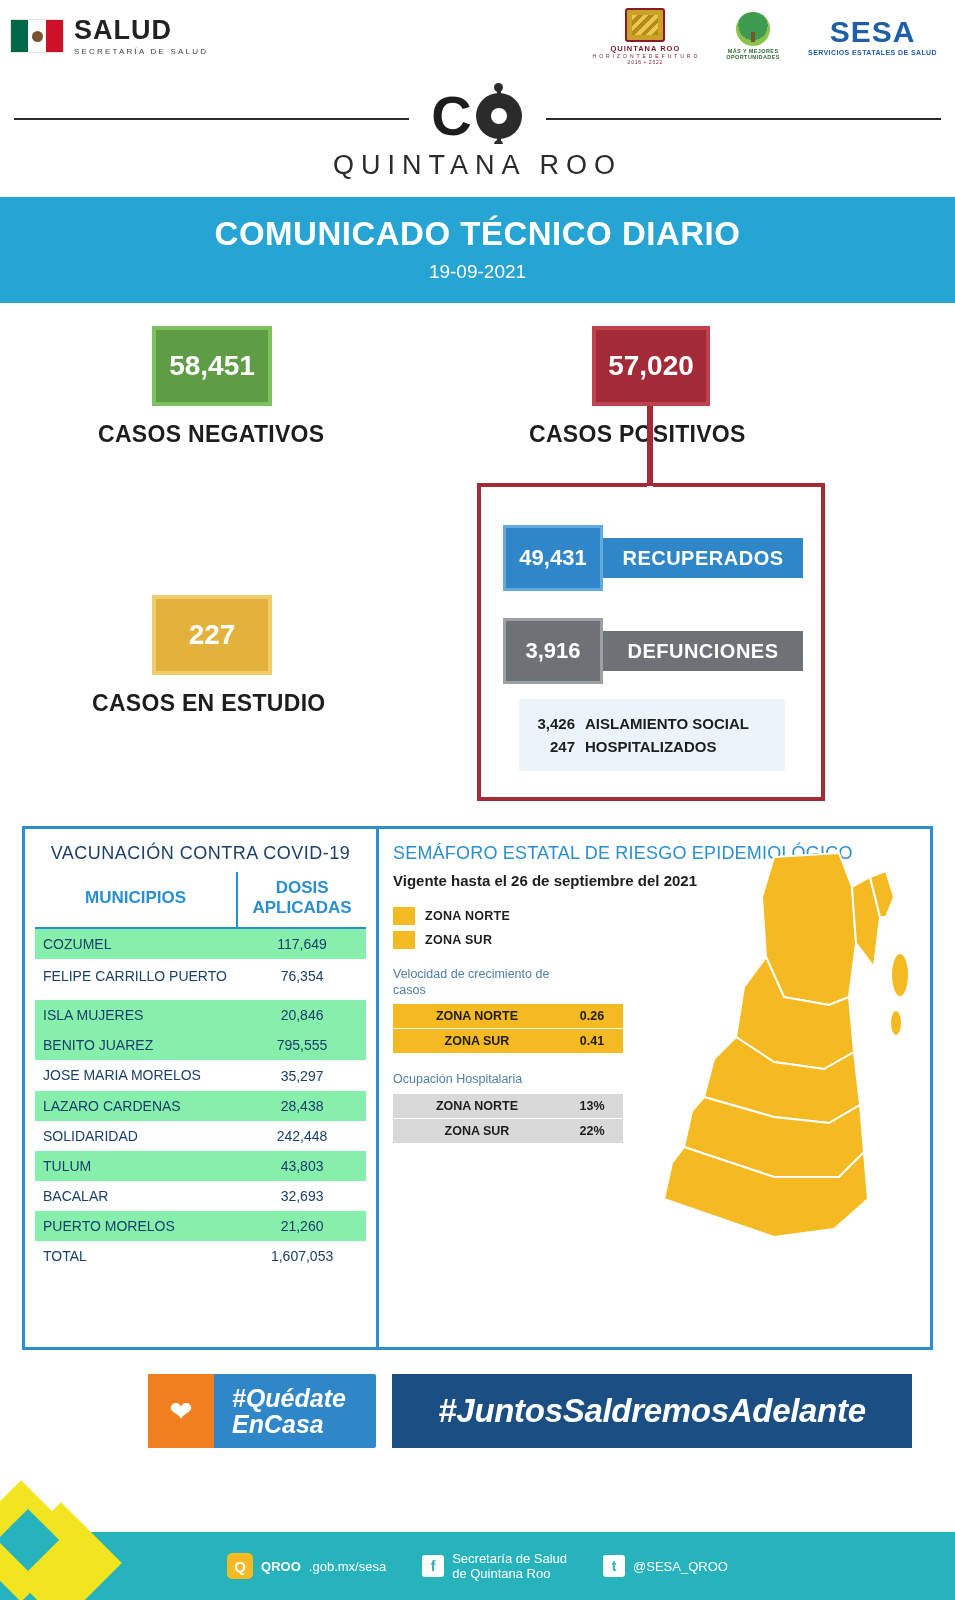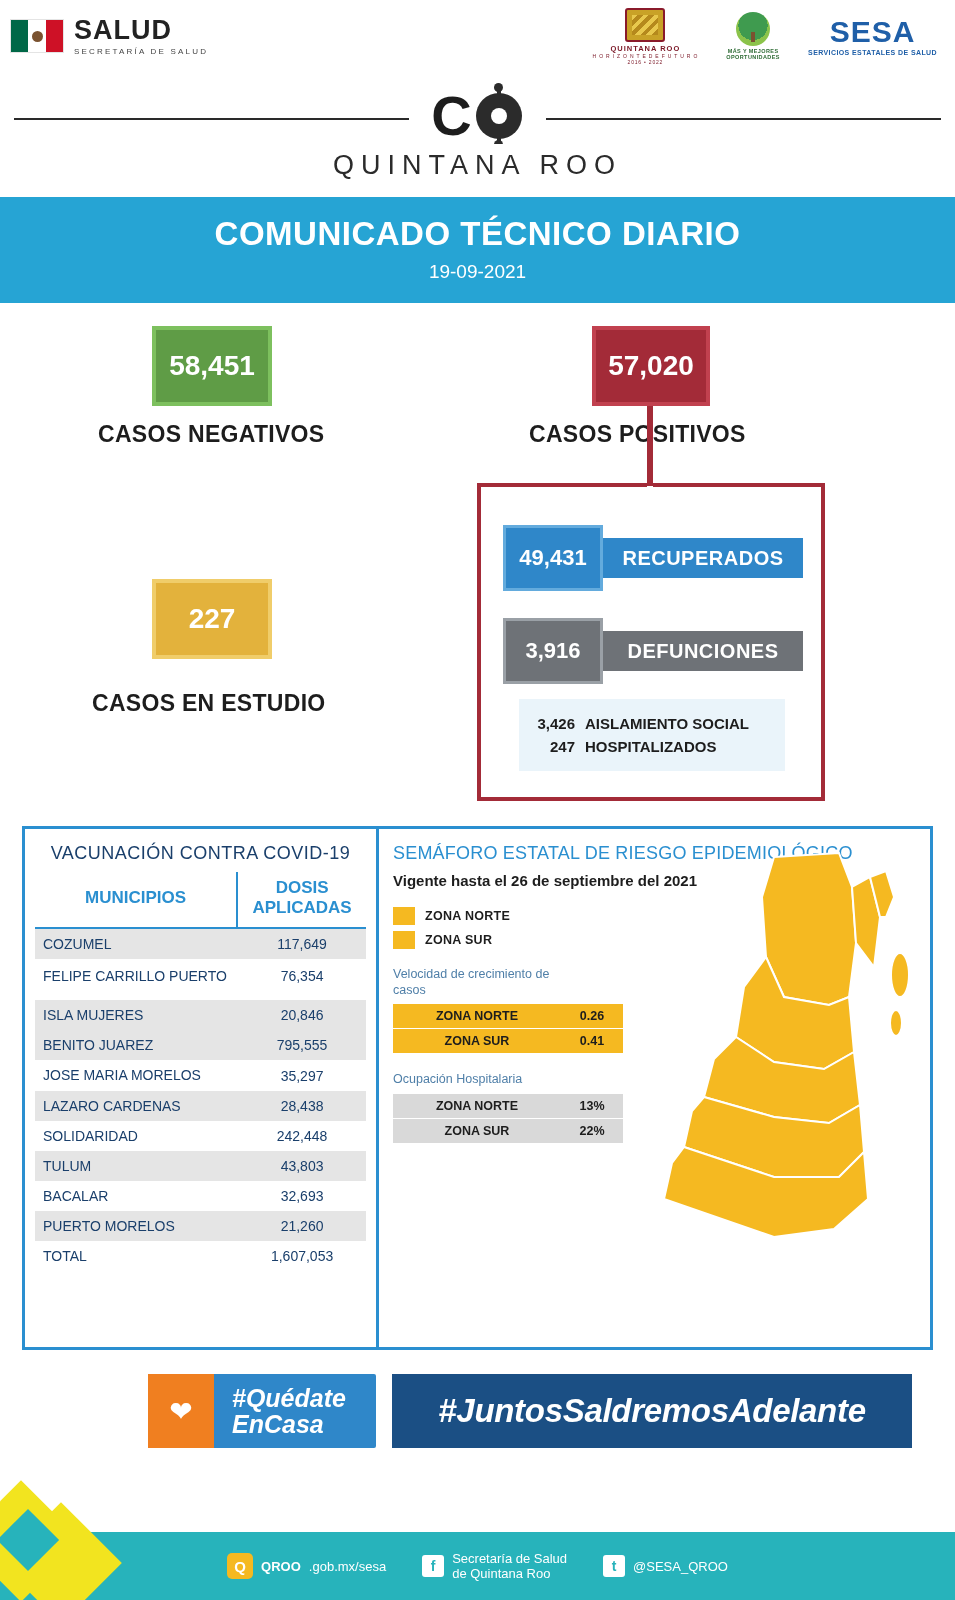--- a/index.html
+++ b/index.html
@@ -127,21 +127,21 @@
     display: flex; align-items: center; justify-content: center;
     color: #fff; font-size: 28px; font-weight: bold; text-align: center;
   }
   .stat-label {
     position: absolute; font-size: 23px; font-weight: bold; color: #1d1d1d; letter-spacing: .3px;
   }
   #neg-box { left: 152px; top: 23px; width: 120px; height: 80px; background:#5f9c46; border-color:#7dc05e; }
   #neg-label { left: 98px; top: 118px; }
   #pos-box { left: 592px; top: 23px; width: 118px; height: 80px; background:#a32b38; border-color:#c1414f; }
   #pos-label { left: 529px; top: 118px; }
-  #est-box { left: 152px; top: 276px; width: 120px; height: 80px; background:#e3b23c; border-color:#f0cd6a; }
+  #est-box { left: 152px; top: 292px; width: 120px; height: 80px; background:#e3b23c; border-color:#f0cd6a; }
   #est-label { left: 92px; top: 387px; }
 
   .bracket {
     position: absolute; left: 477px; top: 180px; width: 348px; height: 318px;
     border: 4px solid #a32b38; border-top: none;
   }
   .bracket-top-left { position:absolute; left:477px; top:180px; width:170px; height:4px; background:#a32b38; }
   .bracket-top-right { position:absolute; left:653px; top:180px; width:172px; height:4px; background:#a32b38; }
   .bracket-stem { position:absolute; left:647px; top:103px; width:6px; height:80px; background:#a32b38; }
 
@@ -184,21 +184,21 @@
   }
   .vac-head { display:flex; border-bottom: 2px solid #2a8fd0; }
   .vac-head div {
     color:#2a8fd0; font-size:17px; font-weight:bold; text-align:center; padding: 6px 0 10px;
   }
   .vac-head .c1 { width: 205px; border-right:2px solid #2a8fd0; padding-top: 16px;}
   .vac-head .c2 { width: 129px; line-height:1.15; }
   .vac-row { display:flex; font-size:14px; }
   .vac-row .c1 { width:205px; padding:7px 6px 7px 8px; color:#1a3f6b; line-height:1.15; }
   .vac-row .c2 { width:129px; padding:7px 6px; color:#1a3f6b; text-align:center; display:flex; align-items:center; justify-content:center;}
-  .vac-row.alt { background:#e5e5e5; }
+  .vac-row.alt { background:#86efac; }
   .vac-row.tall .c1, .vac-row.tall .c2 { padding-top: 9px; padding-bottom: 16px; }
 
   .semaforo-col { flex: 1; padding: 14px 10px 0 14px; position: relative; }
   .sem-title { color:#2a8fd0; font-size:18px; letter-spacing:.2px; }
   .sem-sub { color:#1d1d1d; font-size:15px; font-weight:bold; margin-top:8px; }
   .legend { margin-top: 18px; }
   .legend-item { display:flex; align-items:center; gap:10px; margin-bottom:6px; }
   .legend-swatch { width:22px; height:18px; background:#f5b921; }
   .legend-label { font-size:12.5px; font-weight:bold; color:#1d1d1d; letter-spacing:.3px; }
 

